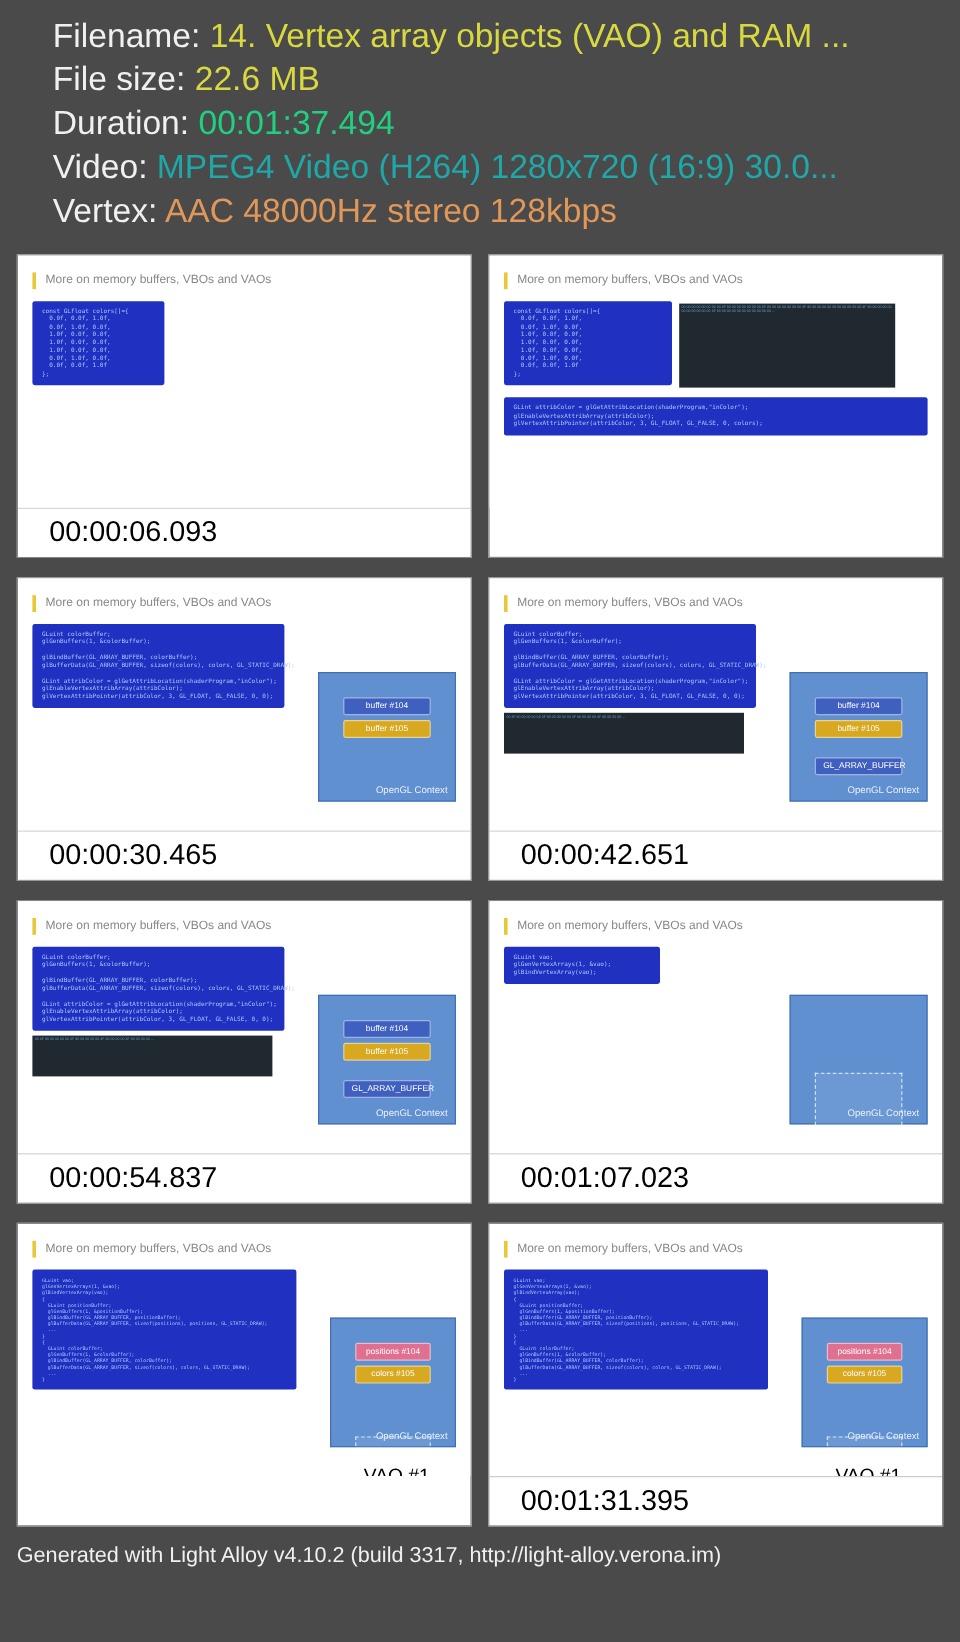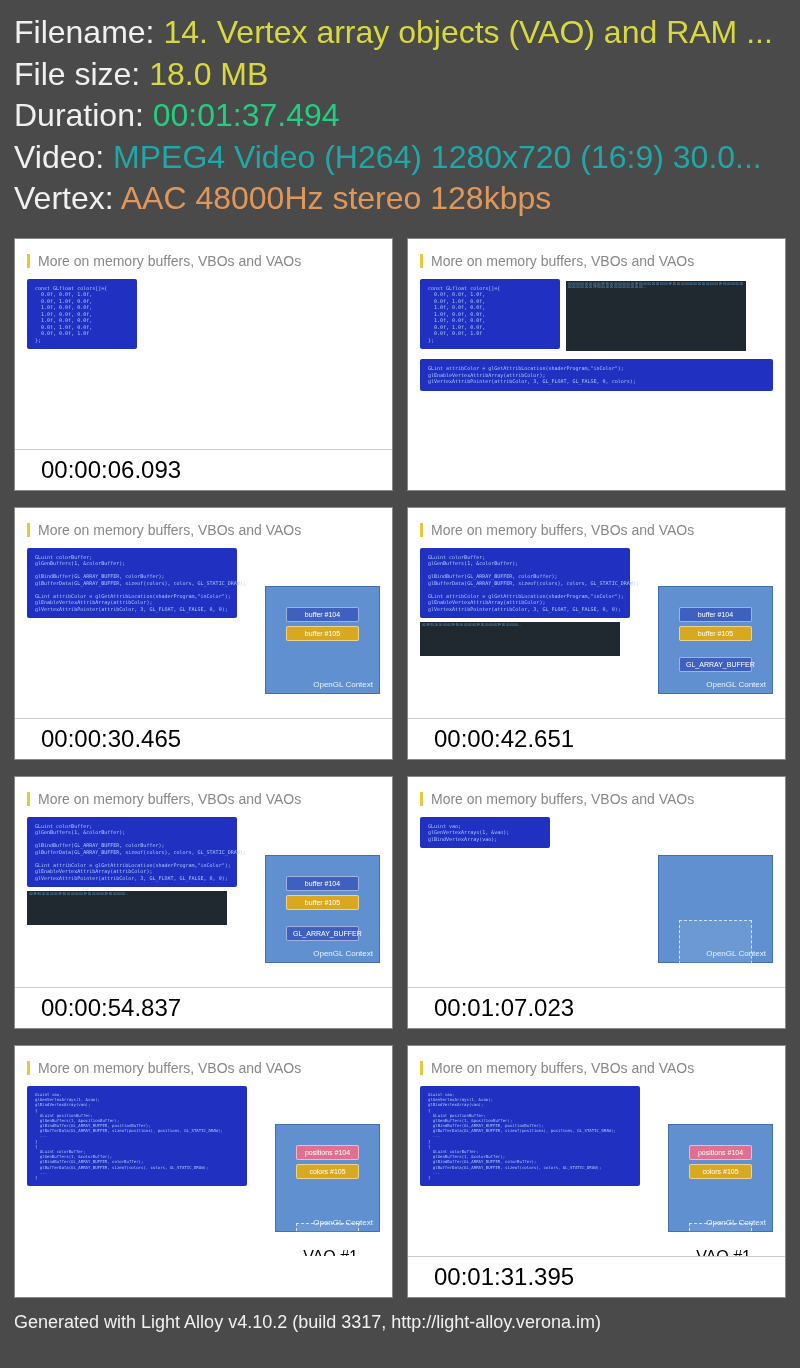--- a/index.html
+++ b/index.html
@@ -6,26 +6,27 @@
 body {
   background: #4a4a4a;
   font-family: Arial, Helvetica, sans-serif;
   width: 800px;
   padding: 12px 14px;
 }
 .info-section {
   margin-bottom: 18px;
 }
 .info-row {
-  font-size: 32px;
+  font-size: 28px;
   line-height: 1.3;
   color: #f0f0f0;
   white-space: nowrap;
   overflow: hidden;
   text-overflow: ellipsis;
+  margin-left: 30px;
 }
 .info-label { color: #f0f0f0; }
 .val-filename { color: #d8d840; }
 .val-filesize { color: #d8d840; }
 .val-duration { color: #20d080; }
 .val-video { color: #20a8a8; }
 .val-audio { color: #e0985a; }
 
 .grid {
   display: grid;
@@ -52,21 +53,21 @@
   align-items: center;
   gap: 8px;
   margin-bottom: 10px;
 }
 .yellow-accent {
   width: 3px;
   height: 14px;
   background: #e8c838;
 }
 .slide-title {
-  font-size: 14px;
+  font-size: 10px;
   color: #888;
 }
 .code-block {
   background: #2030c0;
   border-radius: 2px;
   padding: 6px 8px;
   font-family: monospace;
   font-size: 5px;
   color: #a8c8ff;
   line-height: 1.3;
@@ -130,21 +131,21 @@
 .side-by-side { display: flex; gap: 6px; }
 </style>
 </head>
 <body>
 
 <div class="info-section">
   <div class="info-row">
     <span class="info-label">Filename: </span><span class="val-filename">14. Vertex array objects (VAO) and RAM ...</span>
   </div>
   <div class="info-row">
-    <span class="info-label">File size: </span><span class="val-filesize">18.0 MB</span>
+    <span class="info-label">File size: </span><span class="val-filesize">22.6 MB</span>
   </div>
   <div class="info-row">
     <span class="info-label">Duration: </span><span class="val-duration">00:01:37.494</span>
   </div>
   <div class="info-row">
     <span class="info-label">Video: </span><span class="val-video">MPEG4 Video (H264) 1280x720 (16:9) 30.0...</span>
   </div>
   <div class="info-row">
     <span class="info-label">Vertex: </span><span class="val-audio">AAC 48000Hz stereo 128kbps</span>
   </div>

